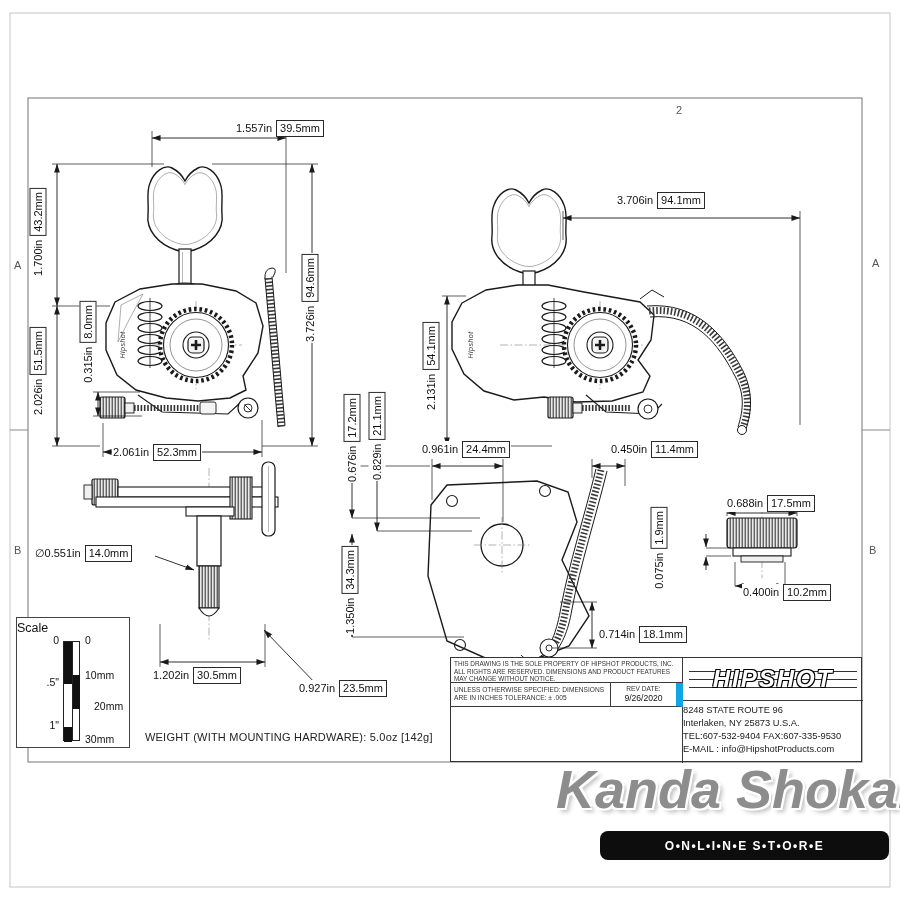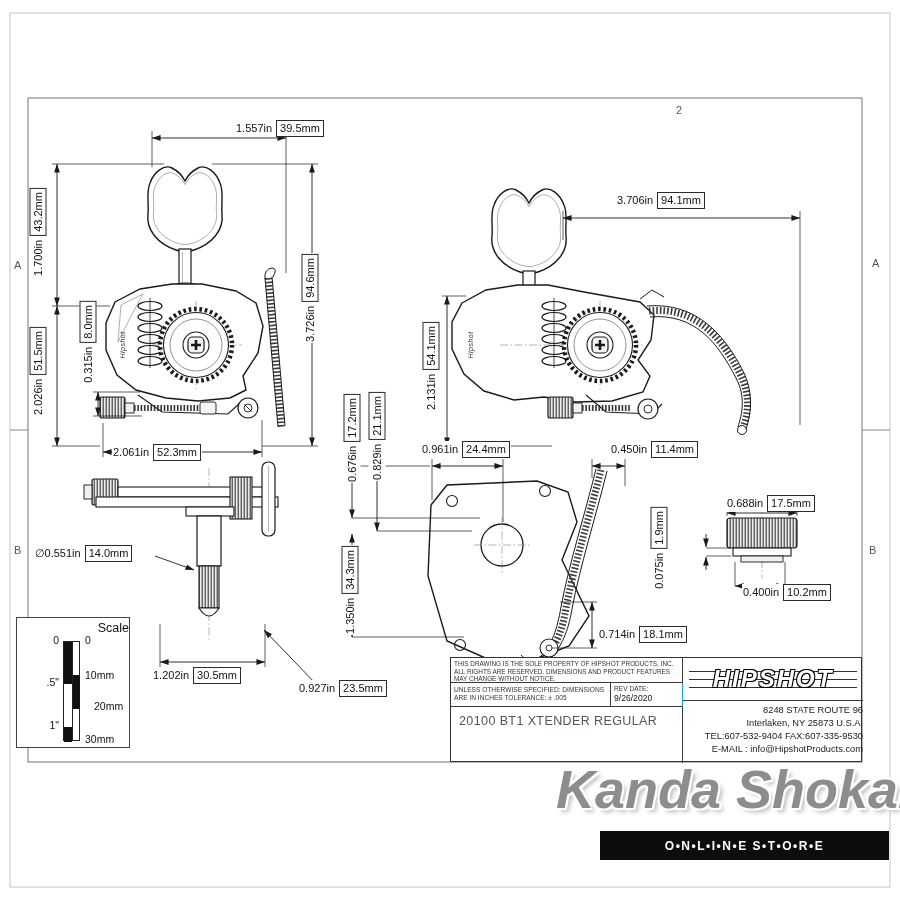--- a/index.html
+++ b/index.html
@@ -16,56 +16,56 @@
 
   .housing-label { position:absolute; transform:translate(-50%,-50%) rotate(-90deg);
                    font-size:7px; font-style:italic; letter-spacing:.5px; color:#333; z-index:3; }
 
   .ghost-wm { position:absolute; left:198px; top:393px; font-size:42px; font-weight:bold; font-style:italic;
               letter-spacing:2px; color:rgba(90,90,90,0.10); white-space:nowrap; z-index:2; }
 
   
   .scalebox { position:absolute; left:16px; top:617px; width:114px; height:131px;
               border:1px solid #444; background:#fff; z-index:5; }
-  .scalebox .t { position:absolute; left:0; right:0; top:3px; text-align:right; font-size:12.5px; color:#111; }
+  .scalebox .t { position:absolute; left:0; right:0; top:3px; text-align:left; font-size:12.5px; color:#111; }
   .scalebar { position:absolute; left:46px; top:23px; width:17px; height:100px; border:1px solid #222; background:#fff; }
   .scalebar .b { position:absolute; background:#111; }
   .scalebar .div { position:absolute; left:7.5px; top:0; width:1px; height:100%; background:#222; }
   .scalebox .sl { position:absolute; font-size:10.5px; color:#111; }
   .sl.r { text-align:right; }
 
   .weight-note { position:absolute; left:145px; top:731px; font-size:11px; color:#222; letter-spacing:.2px; z-index:5; }
 
   
   .tblock { position:absolute; left:450px; top:657px; width:412px; height:105px;
             border:1.5px solid #333; background:#fff; z-index:5; font-size:10px; color:#222; }
   .tb-cell { position:absolute; overflow:hidden; }
   .tb-legal { left:0; top:0; width:232px; height:25px; border-right:1px solid #3a3a3a; border-bottom:1px solid #3a3a3a;
               font-size:6.4px; line-height:7.6px; padding:2px 3px; color:#333; }
   .tb-tol { left:0; top:25px; width:160px; height:24px; border-right:1px solid #3a3a3a; border-bottom:1px solid #3a3a3a;
             font-size:6.6px; line-height:8px; padding:3px; color:#333; }
-  .tb-rev { left:160px; top:25px; width:72px; height:24px; border-right:1px solid #0ea5e9; border-bottom:1px solid #3a3a3a;
-            padding:2px 3px; }
+  .tb-rev { left:160px; top:25px; width:72px; height:24px; border-right:7px solid #0ea5e9; border-bottom:1px solid #3a3a3a;
+            padding:2px 3px;text-align:center; }
   .tb-rev .rl { font-size:6.6px; color:#333; }
   .tb-rev .rv { font-size:8.6px; color:#111; margin-top:1px; }
   .tb-part { left:0; top:49px; width:232px; height:56px; border-right:1px solid #3a3a3a; padding:6px 8px;
              font-size:12.5px; line-height:16px; letter-spacing:.4px; color:#50555e; }
   .tb-logo { left:232px; top:0; width:180px; height:43px; border-bottom:1px solid #3a3a3a; }
   .tb-logo .lines span { position:absolute; left:6px; right:6px; height:1px; background:#333; }
   .tb-logo .brand { position:absolute; left:0; right:0; top:7px; text-align:center;
                     font-size:24px; font-weight:800; font-style:italic; letter-spacing:2px; color:#fff;
                     text-shadow:-1px -1px 0 #000, 1px -1px 0 #000, -1px 1px 0 #000, 1px 1px 0 #000; }
-  .tb-addr { left:232px; top:43px; width:180px; height:62px; text-align:right; padding-top:3px;
+  .tb-addr { left:232px; top:43px; width:180px; height:62px; text-align:left; padding-top:3px;
              font-size:9.3px; line-height:13px; color:#1a1a1a; }
 
   
   .store-name { position:absolute; left:556px; top:758px; font-size:54px; font-weight:800; font-style:italic;
                 color:#8d8d8d; white-space:nowrap; z-index:7;
                 text-shadow:-2px -2px 0 #fff, 2px -2px 0 #fff, -2px 2px 0 #fff, 2px 2px 0 #fff, 4px 4px 4px rgba(0,0,0,.25); }
-  .store-tag { position:absolute; left:600px; top:831px; width:289px; height:29px; background:#0d0d0d; border-radius:0;
+  .store-tag { position:absolute; left:600px; top:831px; width:289px; height:29px; background:#0d0d0d; border-radius:8px;
                display:flex; align-items:center; justify-content:center; color:#fff; font-size:12px; font-weight:bold;
                letter-spacing:1.5px; z-index:8; }
 </style>
 </head>
 <body>
 
 <div id="sheet">
 
   <svg class="art" width="900" height="900" viewBox="0 0 900 900">
     <defs>
@@ -329,30 +329,30 @@
     </div>
     <span class="sl r" style="left:14px;top:16px;width:28px">0</span>
     <span class="sl r" style="left:14px;top:58px;width:28px">.5"</span>
     <span class="sl r" style="left:14px;top:101px;width:28px">1"</span>
     <span class="sl" style="left:68px;top:16px">0</span>
     <span class="sl" style="left:68px;top:51px">10mm</span>
     <span class="sl" style="left:77px;top:82px">20mm</span>
     <span class="sl" style="left:68px;top:115px">30mm</span>
   </div>
 
+  <div class="weight-note">WEIGHT (WITH MOUNTING HARDWARE): 5.0oz [142g]</div>
 
   <div class="tblock">
     <div class="tb-cell tb-legal">THIS DRAWING IS THE SOLE PROPERTY OF HIPSHOT PRODUCTS, INC. ALL RIGHTS ARE RESERVED. DIMENSIONS AND PRODUCT FEATURES MAY CHANGE WITHOUT NOTICE.</div>
     <div class="tb-cell tb-tol">UNLESS OTHERWISE SPECIFIED: DIMENSIONS ARE IN INCHES TOLERANCE: ± .005</div>
     <div class="tb-cell tb-rev">
       <div class="rl">REV DATE:</div>
       <div class="rv">9/26/2020</div>
     </div>
     <div class="tb-cell tb-part">
-      <div>20100 BT1 XTENDER REGULAR</div>
     </div>
     <div class="tb-cell tb-logo">
       <div class="lines">
         <span style="top:13px"></span>
           <span style="top:21px"></span>
           <span style="top:29px"></span>
       </div>
       <div class="brand">HIPSHOT</div>
     </div>
     <div class="tb-cell tb-addr">

